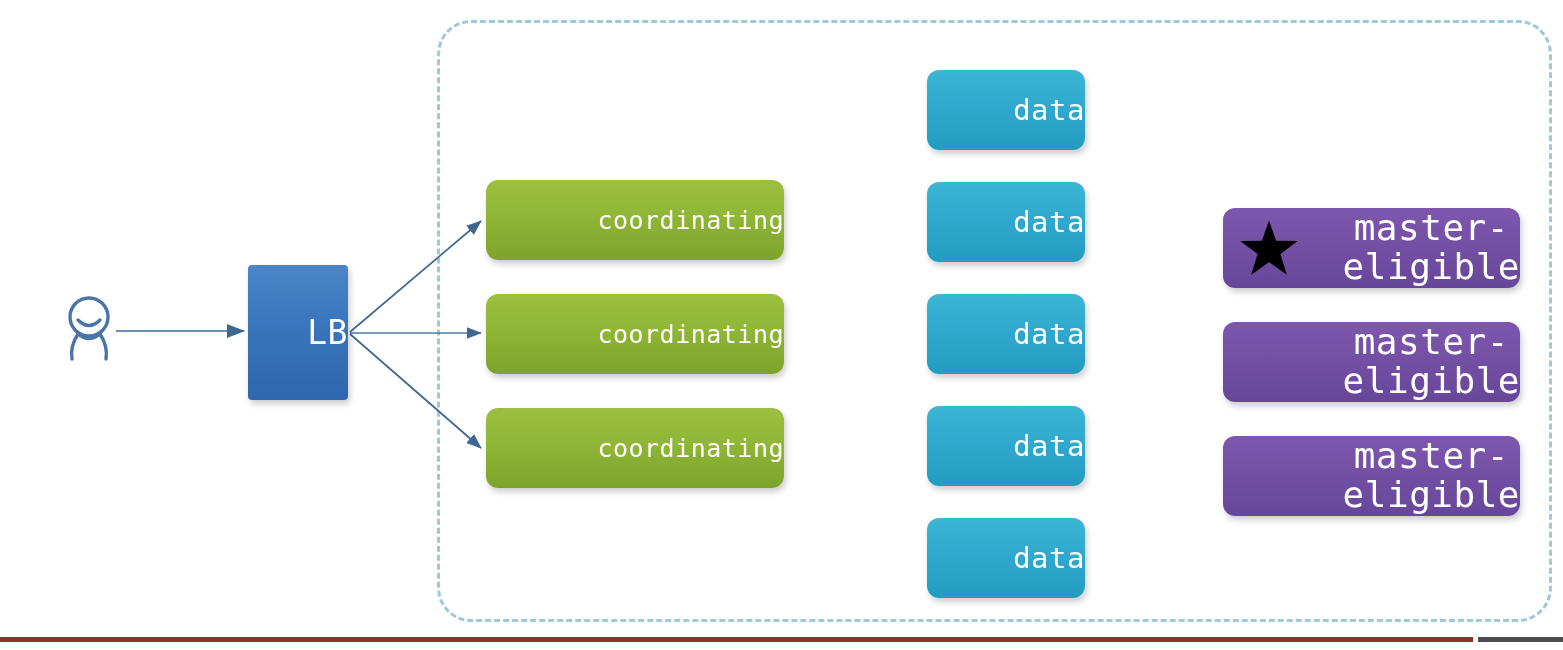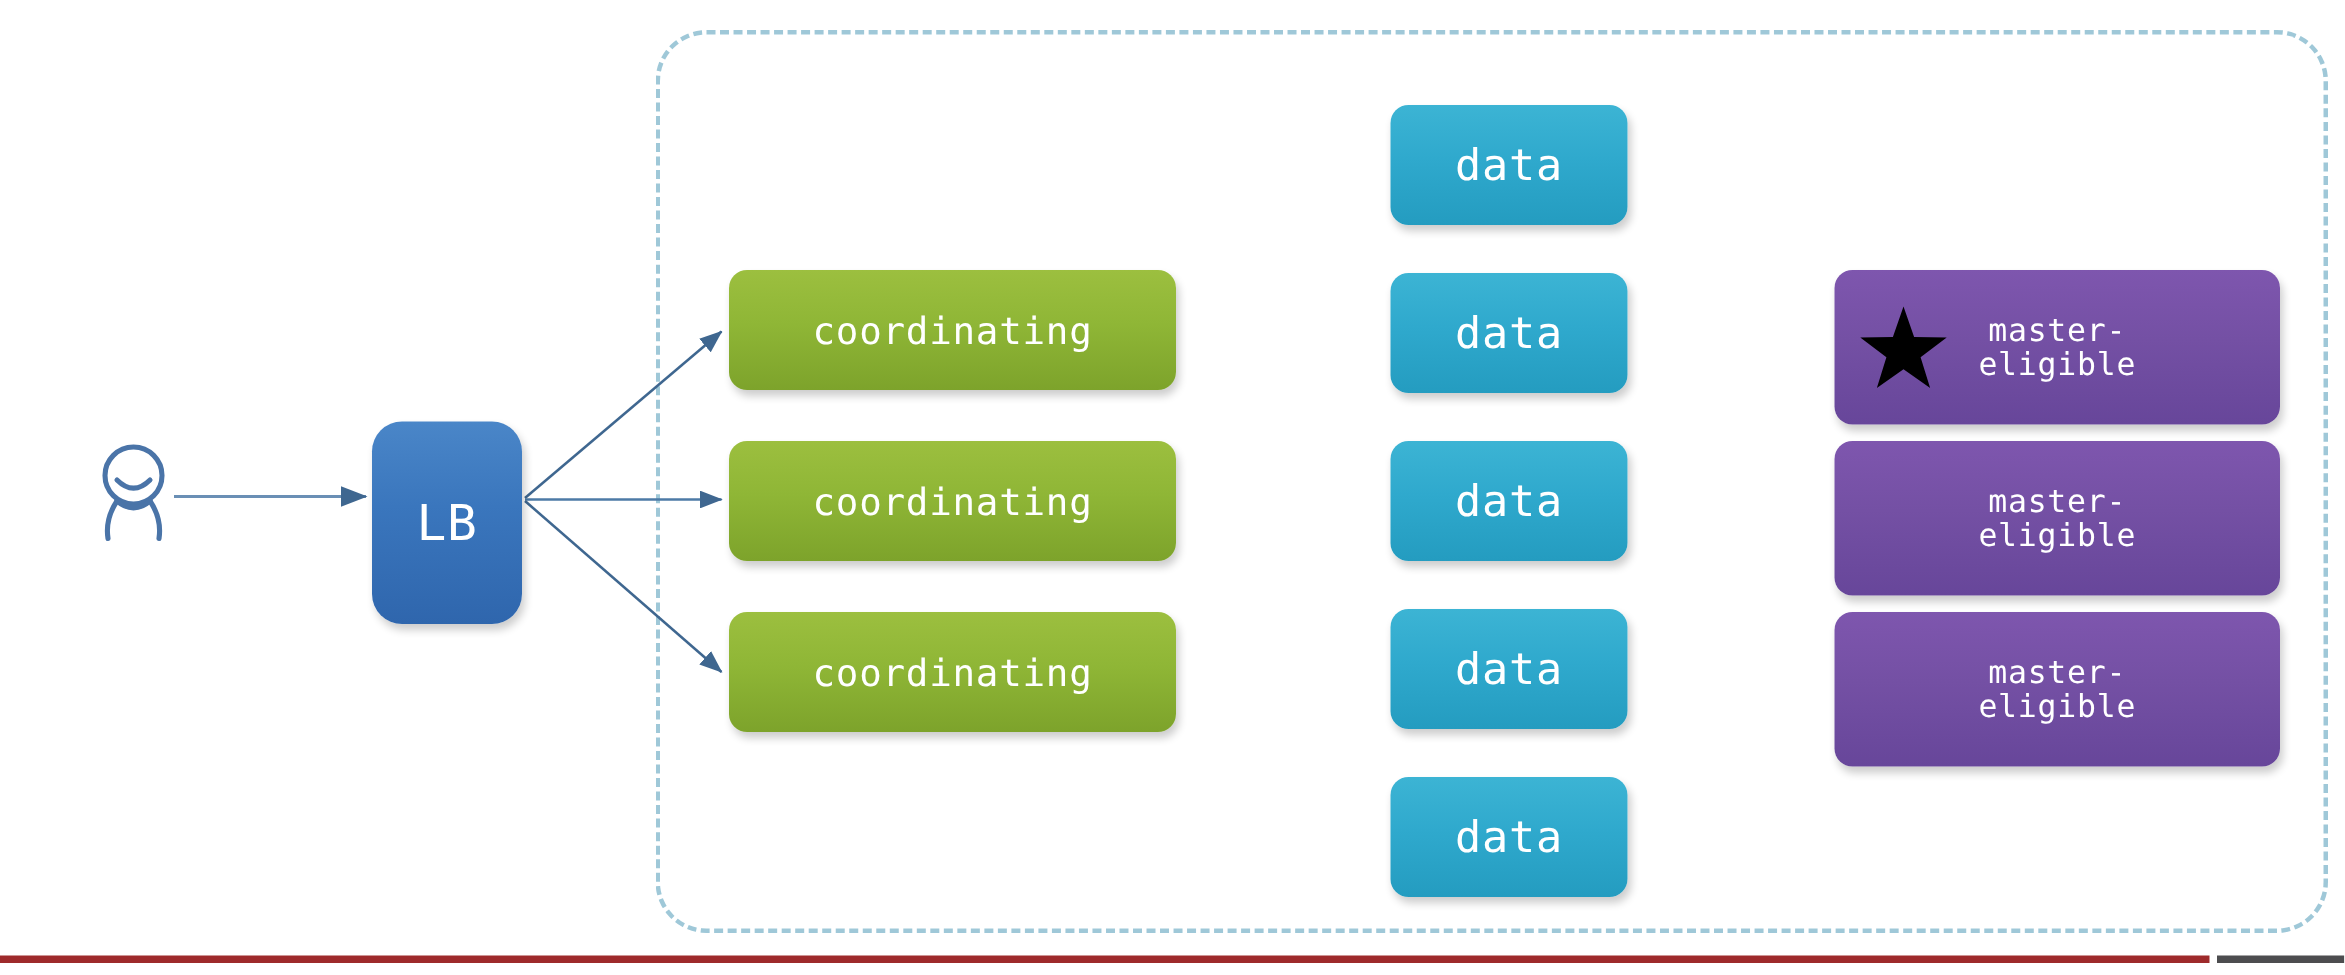--- a/index.html
+++ b/index.html
@@ -32,39 +32,38 @@
     pointer-events: none;
   }
 
   
   .node-box {
     position: absolute;
     box-sizing: border-box;
     border-radius: 12px;
     display: flex;
     align-items: center;
-    justify-content: center;
+    justify-content: flex-end;
     color: #ffffff;
     font-family: "DejaVu Sans Mono", monospace;
     text-align: center;
     letter-spacing: 0.5px;
     box-shadow: 2px 4px 6px rgba(0,0,0,0.20);
     user-select: none;
   }
 
   
   #lb-node {
     left: 248px;
     top: 265px;
     width: 100px;
     height: 135px;
-    border-radius: 20px;
+    border-radius: 4px;
     font-size: 33px;
     background: linear-gradient(180deg, #4a86c8 0%, #3a76bd 42%, #2f66ad 100%);
-    margin-top: 16px;
   }
 
   
   .coordinating-node {
     left: 486px;
     width: 298px;
     height: 80px;
     font-size: 25px;
     background: linear-gradient(180deg, #9cbf3f 0%, #8fb636 45%, #7da32b 100%);
   }
@@ -83,24 +82,25 @@
   #data-node-1 { top: 70px; }
   #data-node-2 { top: 182px; }
   #data-node-3 { top: 294px; }
   #data-node-4 { top: 406px; }
   #data-node-5 { top: 518px; }
 
   
   .master-node {
     left: 1223px;
     width: 297px;
-    height: 103px;
-    font-size: 21px;
+    height: 80px;
+    font-size: 36px;
     line-height: 1.08;
     background: linear-gradient(180deg, #7e56ae 0%, #7450a4 45%, #67469a 100%);
+    margin-top: 28px;
   }
   #master-node-1 { top: 180px; }
   #master-node-2 { top: 294px; }
   #master-node-3 { top: 408px; }
 
   .master-label {
     white-space: pre-line;
     display: block;
   }
   .star-icon {

